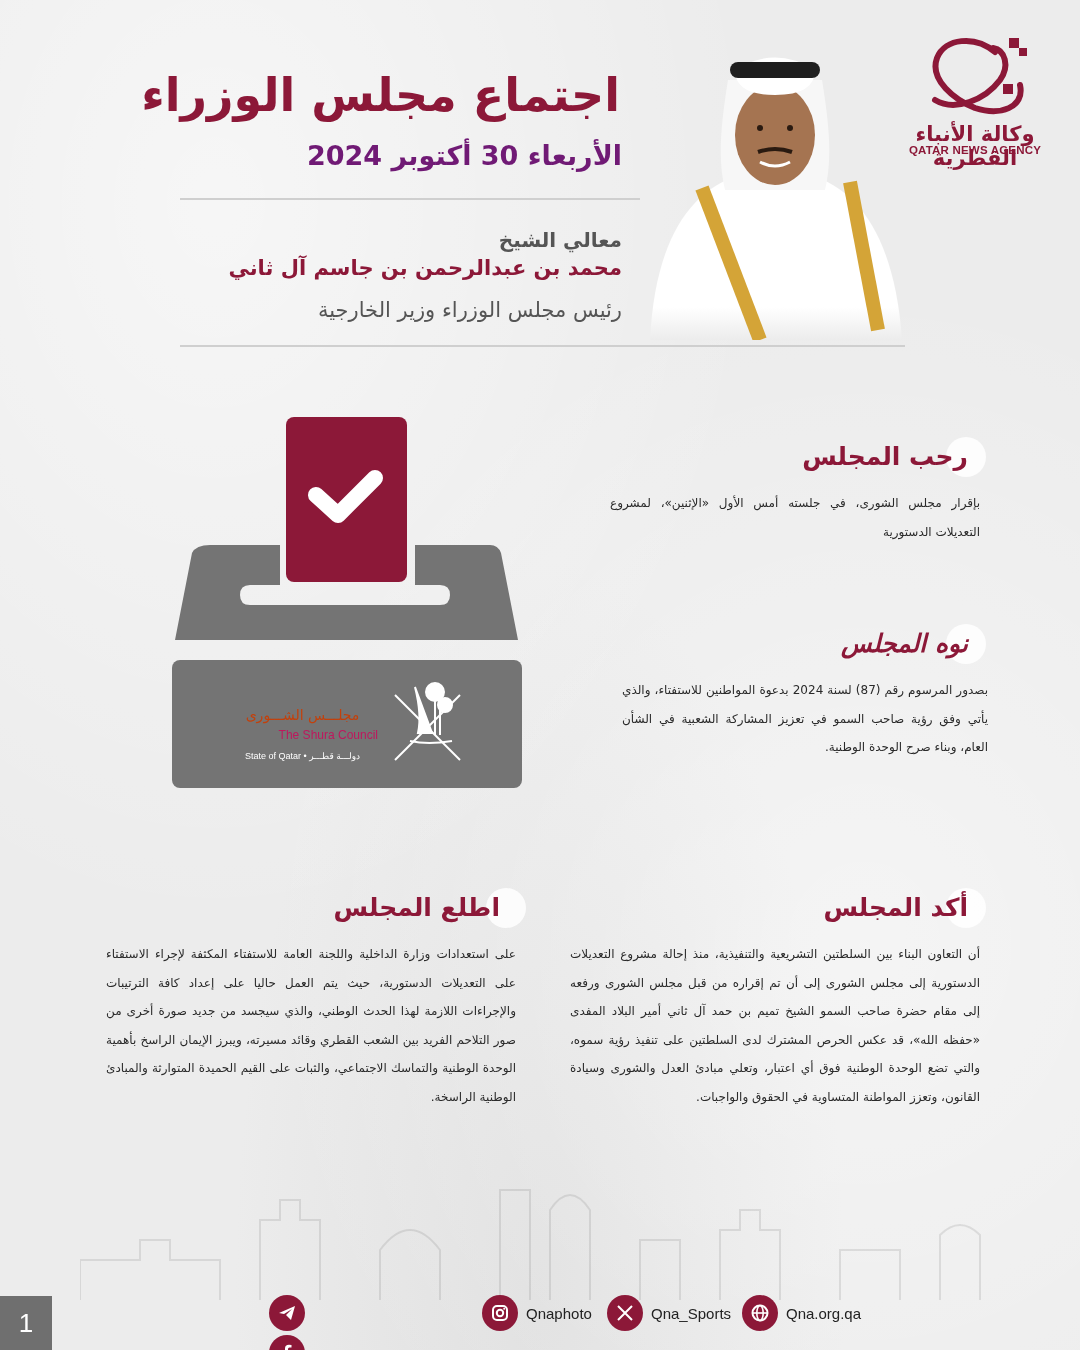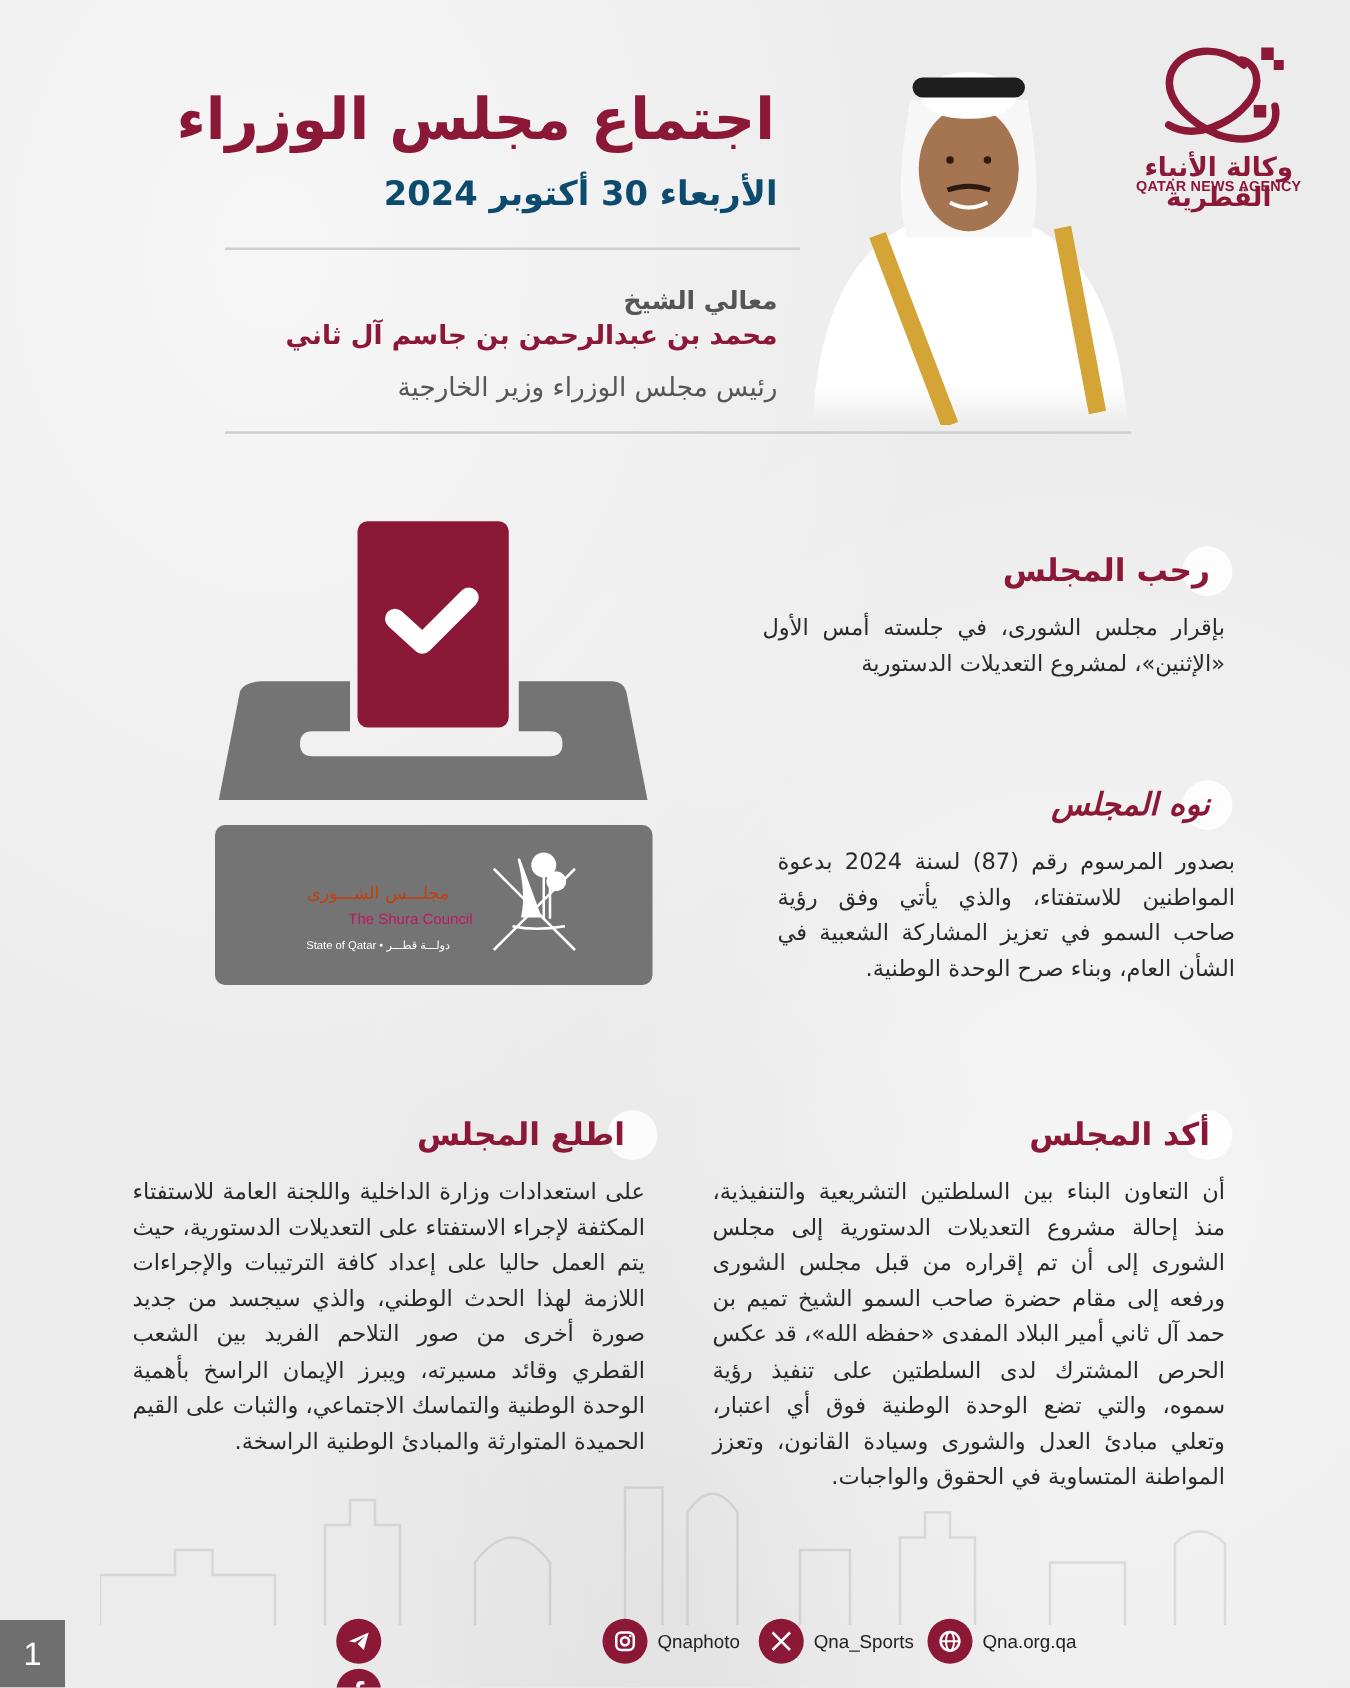--- a/index.html
+++ b/index.html
@@ -17,37 +17,37 @@
   .abs { position: absolute; }
   .rtl { direction: rtl; text-align: right; }
 
   
   .logo { left: 905px; top: 30px; width: 150px; height: 130px; }
   .logo-ar { position: absolute; left: 0; top: 92px; width: 140px; text-align: center; color: #8c1838; font-weight: bold; font-size: 21px; direction: rtl; }
   .logo-en { position: absolute; left: 0; top: 114px; width: 140px; text-align: center; color: #8c1838; font-weight: bold; font-size: 11.5px; font-family: "Liberation Sans", sans-serif; letter-spacing: 0.2px; }
 
   
   .title { right: 460px; top: 68px; font-size: 46px; font-weight: bold; color: #8c1838; white-space: nowrap; }
-  .date { right: 458px; top: 140px; font-size: 27px; font-weight: bold; color: #0c4a6e; white-space: nowrap; margin-left: 11px; }
+  .date { right: 458px; top: 140px; font-size: 27px; font-weight: bold; color: #701a75; white-space: nowrap; margin-left: 11px; }
   .hr1 { left: 180px; top: 198px; width: 460px; height: 2px; background: #cfcfcf; }
   .honorific { right: 458px; top: 228px; font-size: 20px; font-weight: bold; color: #555; white-space: nowrap; }
   .person-name { right: 458px; top: 256px; font-size: 21px; font-weight: bold; color: #8c1838; white-space: nowrap; text-align: right; }
   .person-role { right: 458px; top: 298px; font-size: 21px; color: #555; white-space: nowrap; }
   .hr2 { left: 180px; top: 345px; width: 725px; height: 2px; background: #cfcfcf; }
 
   
   .portrait { left: 640px; top: 40px; width: 270px; height: 300px; }
 
   
   .ballot { left: 170px; top: 415px; width: 355px; height: 380px; }
 
   
   .sec-head { font-size: 25px; font-weight: bold; color: #8c1838; white-space: nowrap; }
   .sec-dot { width: 40px; height: 40px; border-radius: 50%; background: #ffffff; opacity: 0.85; }
-  .sec-body { font-size: 18px; line-height: 28.5px; color: #2a2a2a; text-align: justify; text-align-last: right; direction: rtl; }
+  .sec-body { font-size: 12px; line-height: 28.5px; color: #2a2a2a; text-align: justify; text-align-last: right; direction: rtl; }
 
   
   .page-num { left: 0; top: 1296px; width: 52px; height: 54px; background: #6f6f6f; color: #fff; font-size: 26px; font-family: "Liberation Sans", sans-serif; display: flex; align-items: center; justify-content: center; }
   .social { top: 1295px; height: 36px; display: flex; align-items: center; gap: 4px; }
   .soc-ico { width: 36px; height: 36px; border-radius: 50%; background: #8c1838; display: flex; align-items: center; justify-content: center; flex: none; }
   .soc-label { font-family: "Liberation Sans", sans-serif; font-size: 15px; color: #222; margin-left: 4px; white-space: nowrap; }
 
   .skyline { left: 80px; top: 1180px; width: 920px; height: 120px; opacity: 0.12; }
 </style>
 </head>

